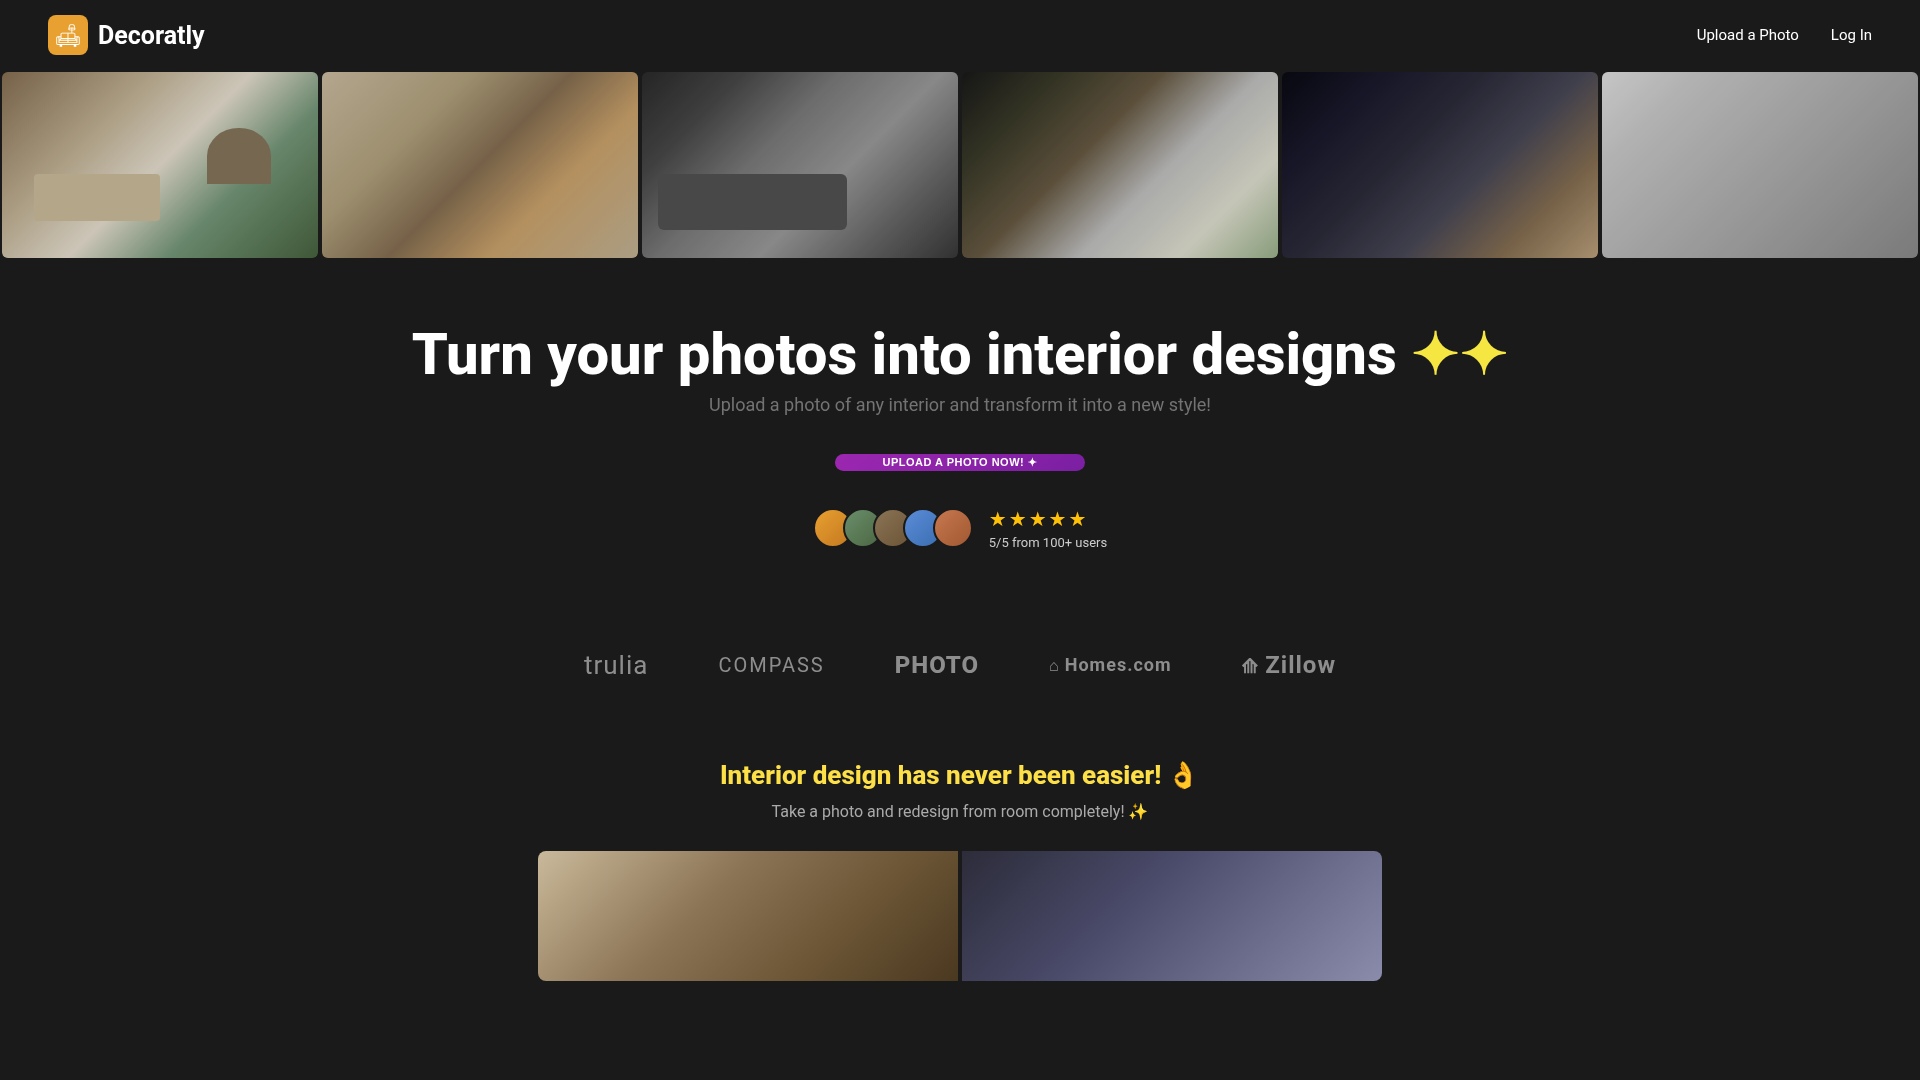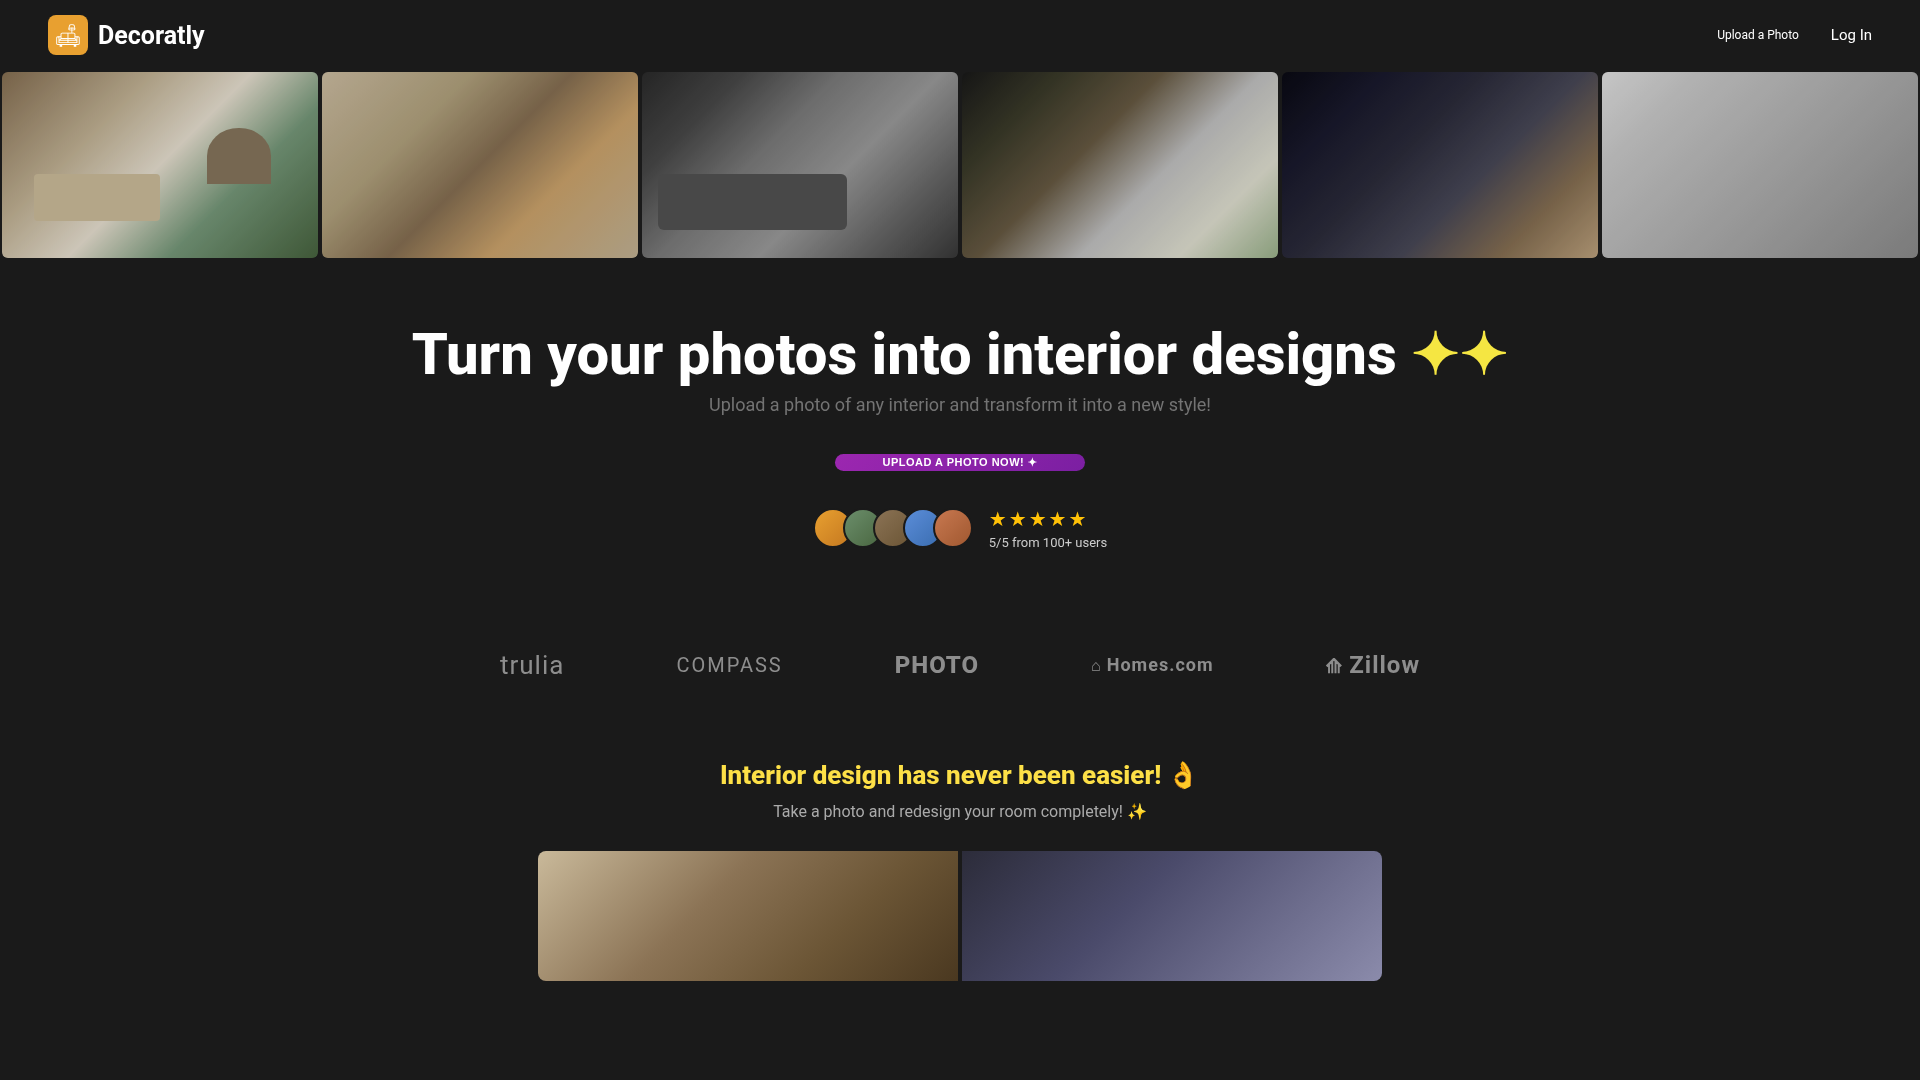--- a/index.html
+++ b/index.html
@@ -58,21 +58,21 @@
       color: #ffffff;
       text-decoration: none;
       font-size: 15px;
       cursor: pointer;
       background: none;
       border: none;
     }
 
     .nav-link-upload {
       color: #ffffff;
-      font-size: 12px;
+      font-size: 15px;
     }
 
     .nav-link-login {
       color: #ffffff;
       font-size: 15px;
     }
 
     
     .image-strip {
       display: flex;
@@ -211,21 +211,21 @@
     .rating-text {
       font-size: 13px;
       color: #cccccc;
     }
 
     
     .brands-section {
       display: flex;
       align-items: center;
       justify-content: center;
-      gap: 112px;
+      gap: 70px;
       padding: 40px 20px;
       margin-top: 20px;
     }
 
     .brand-logo {
       color: #aaaaaa;
       font-size: 22px;
       font-weight: 700;
       letter-spacing: 1px;
       opacity: 0.8;
@@ -404,21 +404,21 @@
 <div class="brands-section">
   <span class="brand-logo brand-trulia">trulia</span>
   <span class="brand-logo brand-compass">COMPASS</span>
   <span class="brand-logo brand-zoopla">PHOTO</span>
   <span class="brand-logo brand-homes">Homes.com</span>
   <span class="brand-logo brand-zillow">Zillow</span>
 </div>
 
 <section class="section-2">
   <h2 class="section-2-title">Interior design has never been easier! 👌</h2>
-  <p class="section-2-subtitle">Take a photo and redesign your room completely! ✨</p>
+  <p class="section-2-subtitle">Take a photo and redesign from room completely! ✨</p>
   <div class="before-after-container">
     <div class="before-panel">
       <div class="room-furniture"></div>
     </div>
     <div class="after-panel">
       <div class="room-furniture"></div>
     </div>
   </div>
 </section>
 

